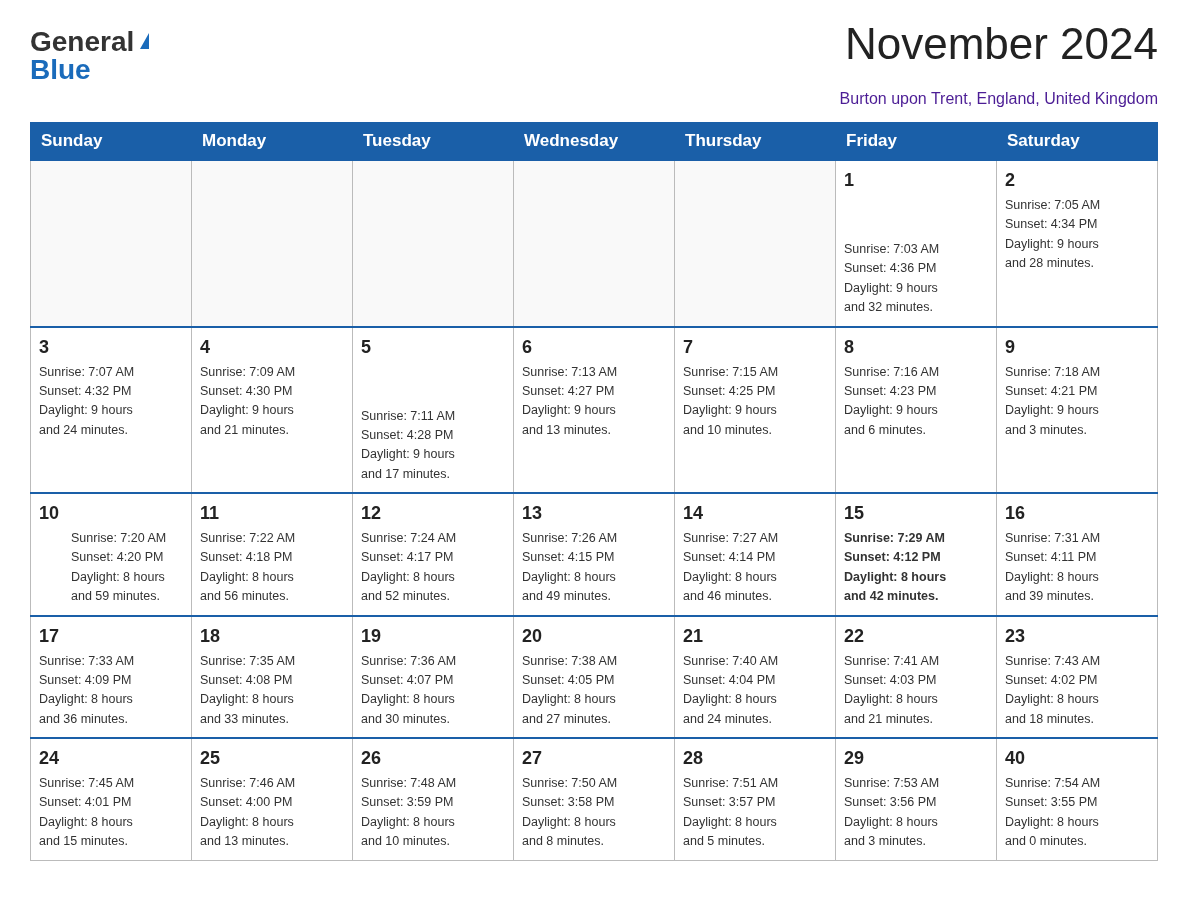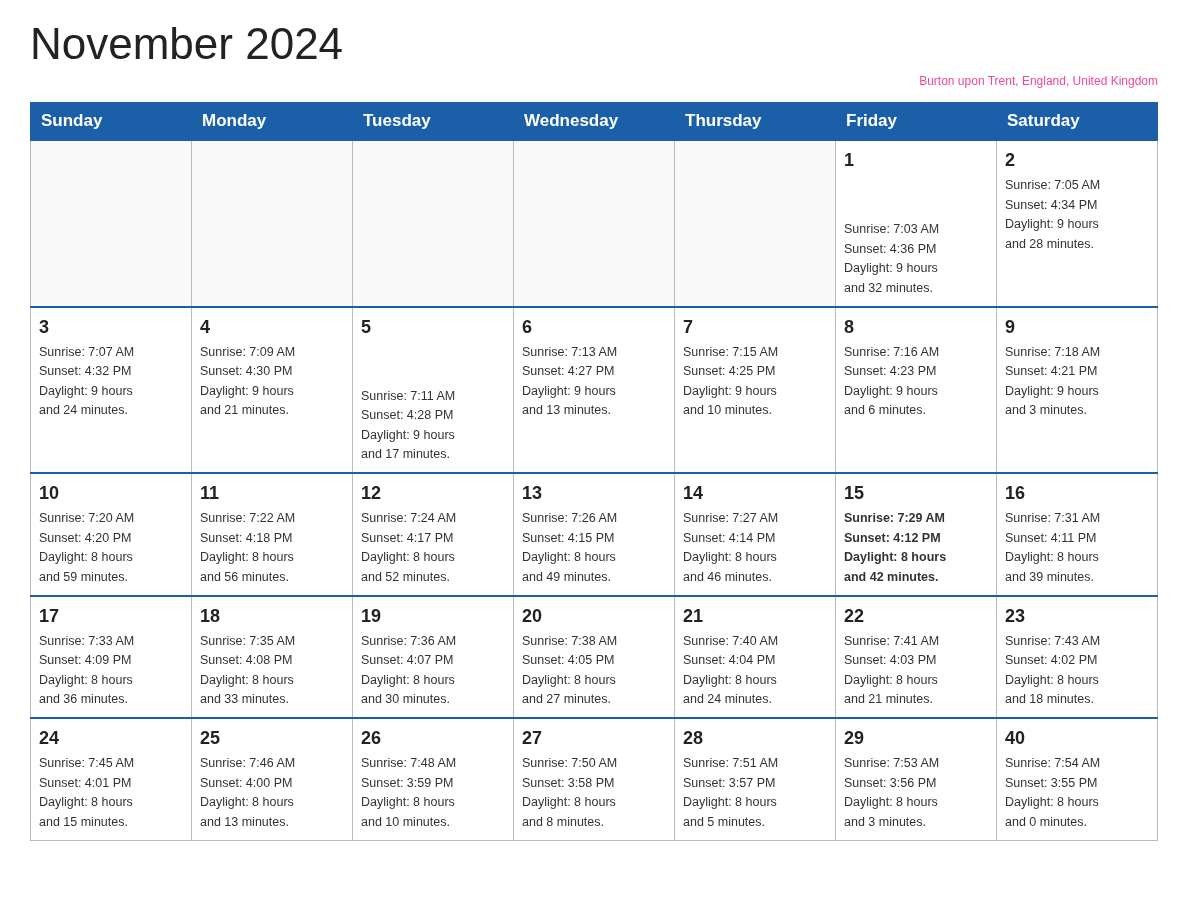--- a/index.html
+++ b/index.html
@@ -39,22 +39,22 @@
       align-items: center;
     }
     .month-title {
       font-size: 44px;
       font-weight: 300;
       color: #222;
       text-align: right;
       line-height: 1.1;
     }
     .location {
-      font-size: 12px;
-      color: #ec4899;
+      font-size: 16px;
+      color: #4c1d95;
       text-align: right;
       margin-bottom: 14px;
     }
     .calendar {
       width: 100%;
       border-collapse: collapse;
       border: 1.5px solid #555;
     }
     .calendar th {
       background-color: #1a5fa8;
@@ -94,20 +94,27 @@
       line-height: 1.55;
     }
     .empty-cell {
       background: #f9f9f9;
     }
   </style>
 </head>
 <body>
 
 <div class="header-top">
+  <div class="logo">
+    <div style="display:flex;align-items:center;">
+      <span class="logo-general">General</span>
+      <span style="width:0;height:0;border-left:9px solid transparent;border-right:0px solid transparent;border-bottom:16px solid #1a6bbb;display:inline-block;margin-left:6px;margin-bottom:2px;"></span>
+    </div>
+    <span class="logo-blue">Blue</span>
+  </div>
   <div style="text-align:right;">
     <div class="month-title">November 2024</div>
   </div>
 </div>
 <div class="location">Burton upon Trent, England, United Kingdom</div>
 
 <table class="calendar">
   <thead>
     <tr>
     <th>Sunday</th>
@@ -188,21 +195,21 @@
           <span class="day-number">9</span>
           <div class="day-info" style="white-space: pre-line;">Sunrise: 7:18 AM
 Sunset: 4:21 PM
 Daylight: 9 hours
 and 3 minutes.</div>
         </td>
       </tr>
       <tr>
         <td>
           <span class="day-number">10</span>
-          <div class="day-info" style="white-space: pre-line;">Sunrise: 7:20 AM
+          <div class="day-info" style="white-space: pre-line; margin-left: 32px;">Sunrise: 7:20 AM
 Sunset: 4:20 PM
 Daylight: 8 hours
 and 59 minutes.</div>
         </td>
         <td>
           <span class="day-number">11</span>
           <div class="day-info" style="white-space: pre-line;">Sunrise: 7:22 AM
 Sunset: 4:18 PM
 Daylight: 8 hours
 and 56 minutes.</div>

